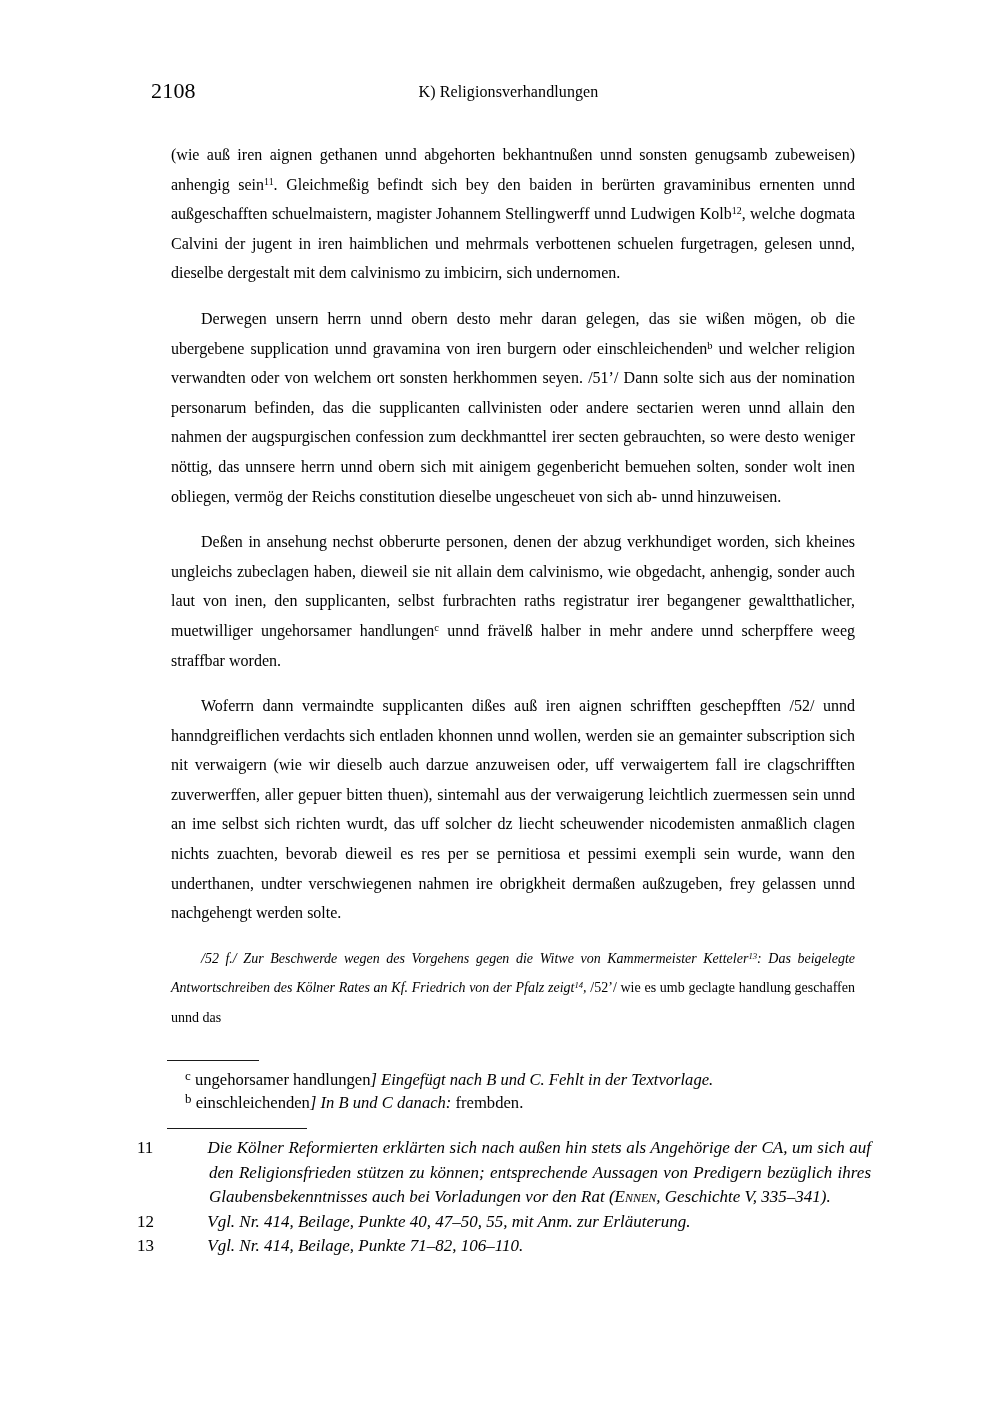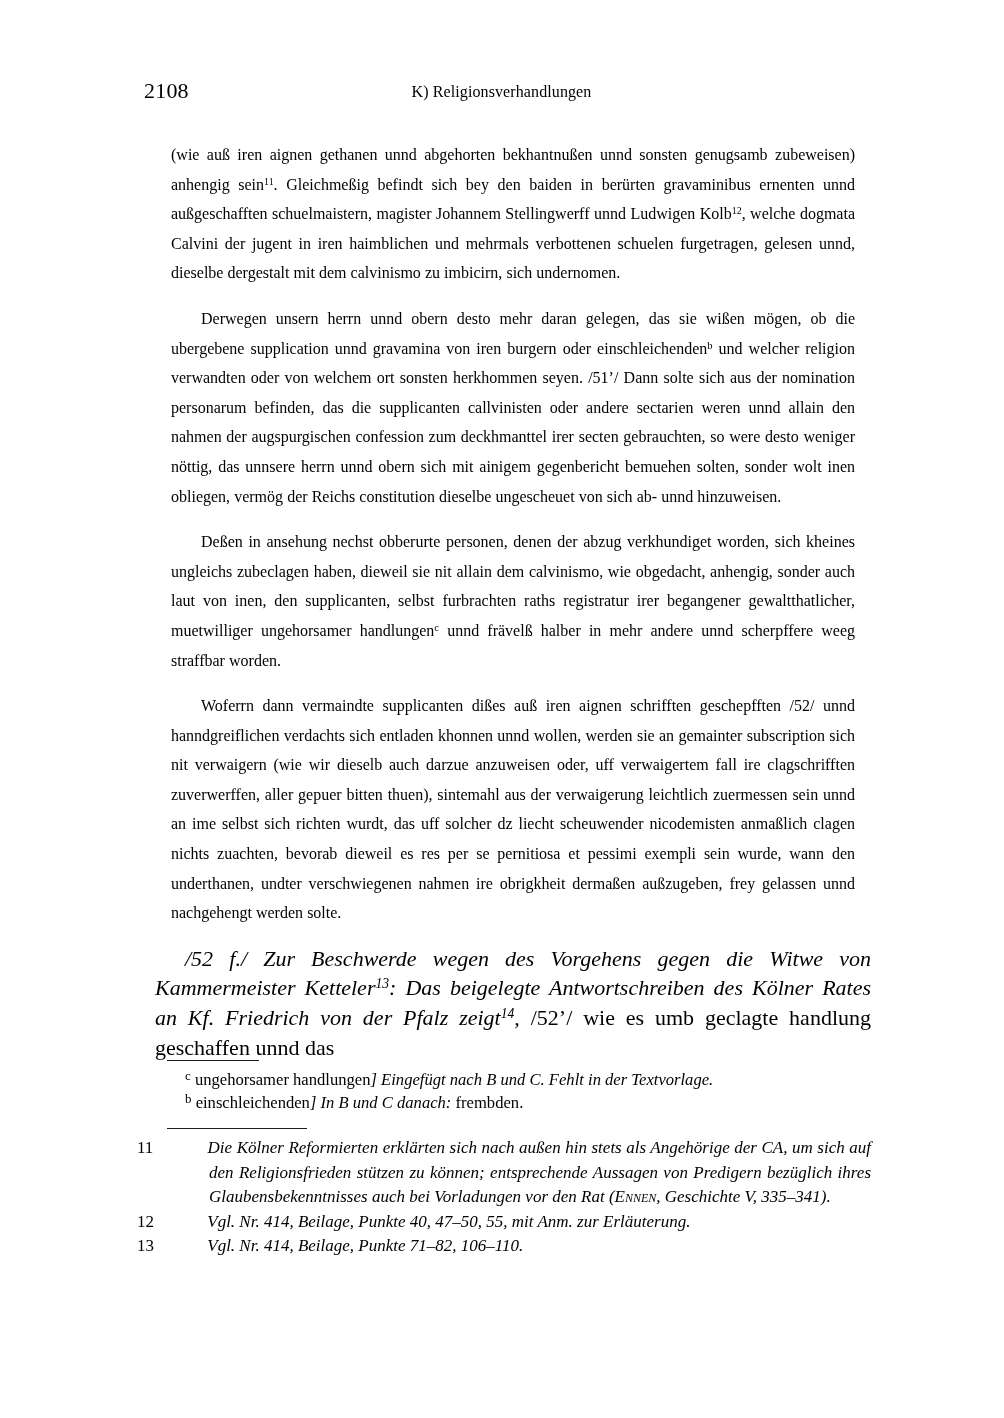--- a/index.html
+++ b/index.html
@@ -21,21 +21,21 @@
     height: 1418px;
     box-sizing: border-box;
     padding: 0;
     overflow: hidden;
   }
 
   
   .running-head {
     position: absolute;
     top: 78px;
-    left: 144px;
+    left: 151px;
     width: 715px;
     height: 26px;
     font-size: 21px;
     line-height: 26px;
     text-decoration: underline;
   }
   .folio {
     position: absolute;
     left: 0;
     top: 0;
@@ -65,23 +65,23 @@
     line-height: 29.6px;
     text-align: justify;
     text-align-last: left;
     hyphens: manual;
     word-spacing: 0.1px;
   }
   p.para.indent {
     text-indent: 30px;
   }
   p.regest {
-    margin: 0;
+    margin: 16px;
     font-style: italic;
-    font-size: 22px;
+    font-size: 14px;
     line-height: 29.6px;
     text-align: justify;
     text-align-last: left;
     text-indent: 30px;
   }
   p.regest .roman {
     font-style: normal;
   }
   sup {
     font-size: 0.62em;

